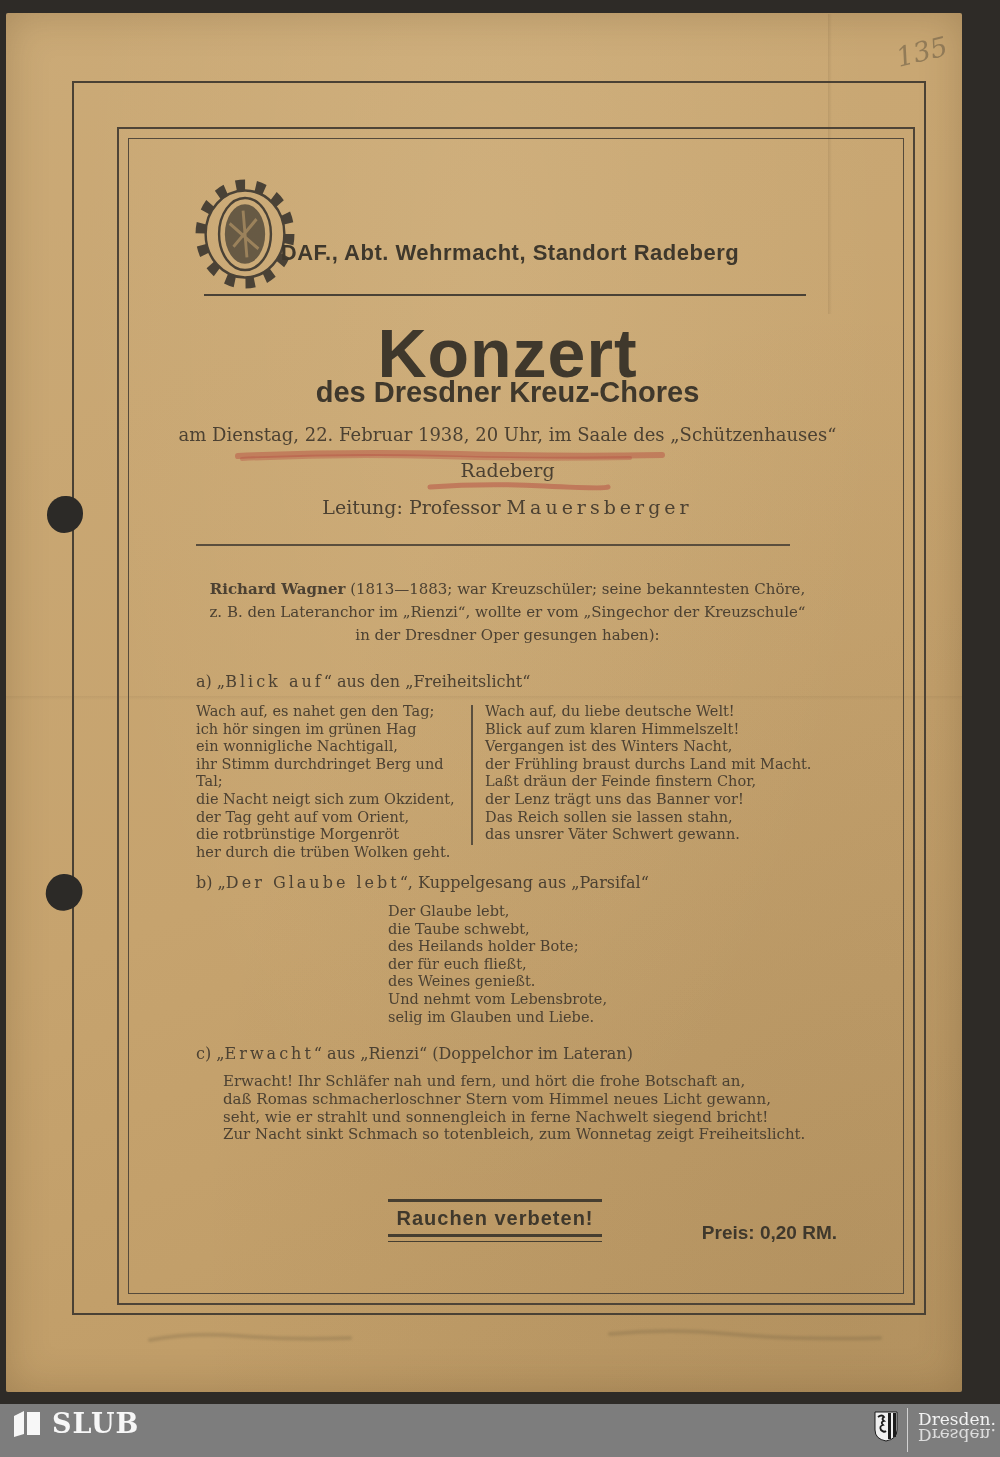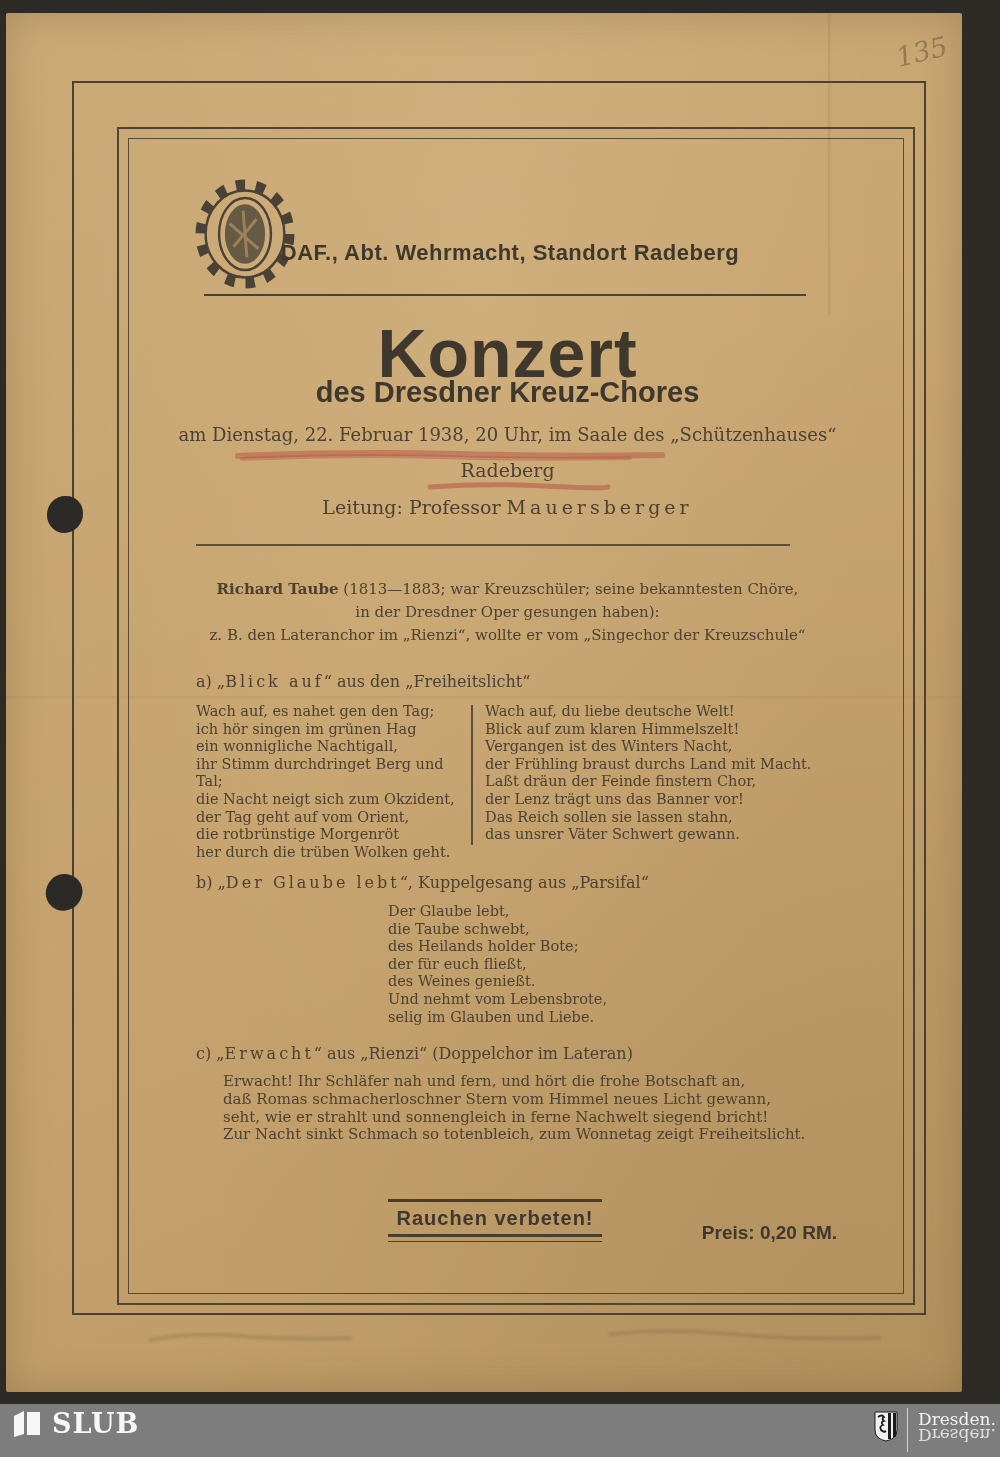--- a/index.html
+++ b/index.html
@@ -99,23 +99,23 @@
     <path d="M6,9 Q60,5 120,8 T184,9" stroke="#b5493f" stroke-width="5" fill="none" opacity="0.5" stroke-linecap="round"></path>
   </svg>
 
   <div class="abs ink-frak center-block conductor">
     <span>Leitung: Professor </span><span class="spaced">Mauersberger</span>
   </div>
 
   <div class="abs mid-rule"></div>
 
   <div class="abs ink-frak center-block intro" style="top:578px;">
-    <div><b>Richard Taube</b><span> (1813—1883; war Kreuzschüler; seine bekanntesten Chöre,</span></div>
+    <div><b>Richard Wagner</b><span> (1813—1883; war Kreuzschüler; seine bekanntesten Chöre,</span></div>
+    <div>z. B. den Lateranchor im „Rienzi“, wollte er vom „Singechor der Kreuzschule“</div>
     <div>in der Dresdner Oper gesungen haben):</div>
-    <div>z. B. den Lateranchor im „Rienzi“, wollte er vom „Singechor der Kreuzschule“</div>
   </div>
 
   <div class="abs prog-heading" style="left:196px;top:672px;">
     <span>a) „</span><span class="spaced">Blick auf</span><span>“ aus den „Freiheitslicht“</span>
   </div>
 
   <div class="abs verse" style="left:196px;top:703px;width:270px;">
     <div>Wach auf, es nahet gen den Tag;</div>
     <div>ich hör singen im grünen Hag</div>
     <div>ein wonnigliche Nachtigall,</div>

